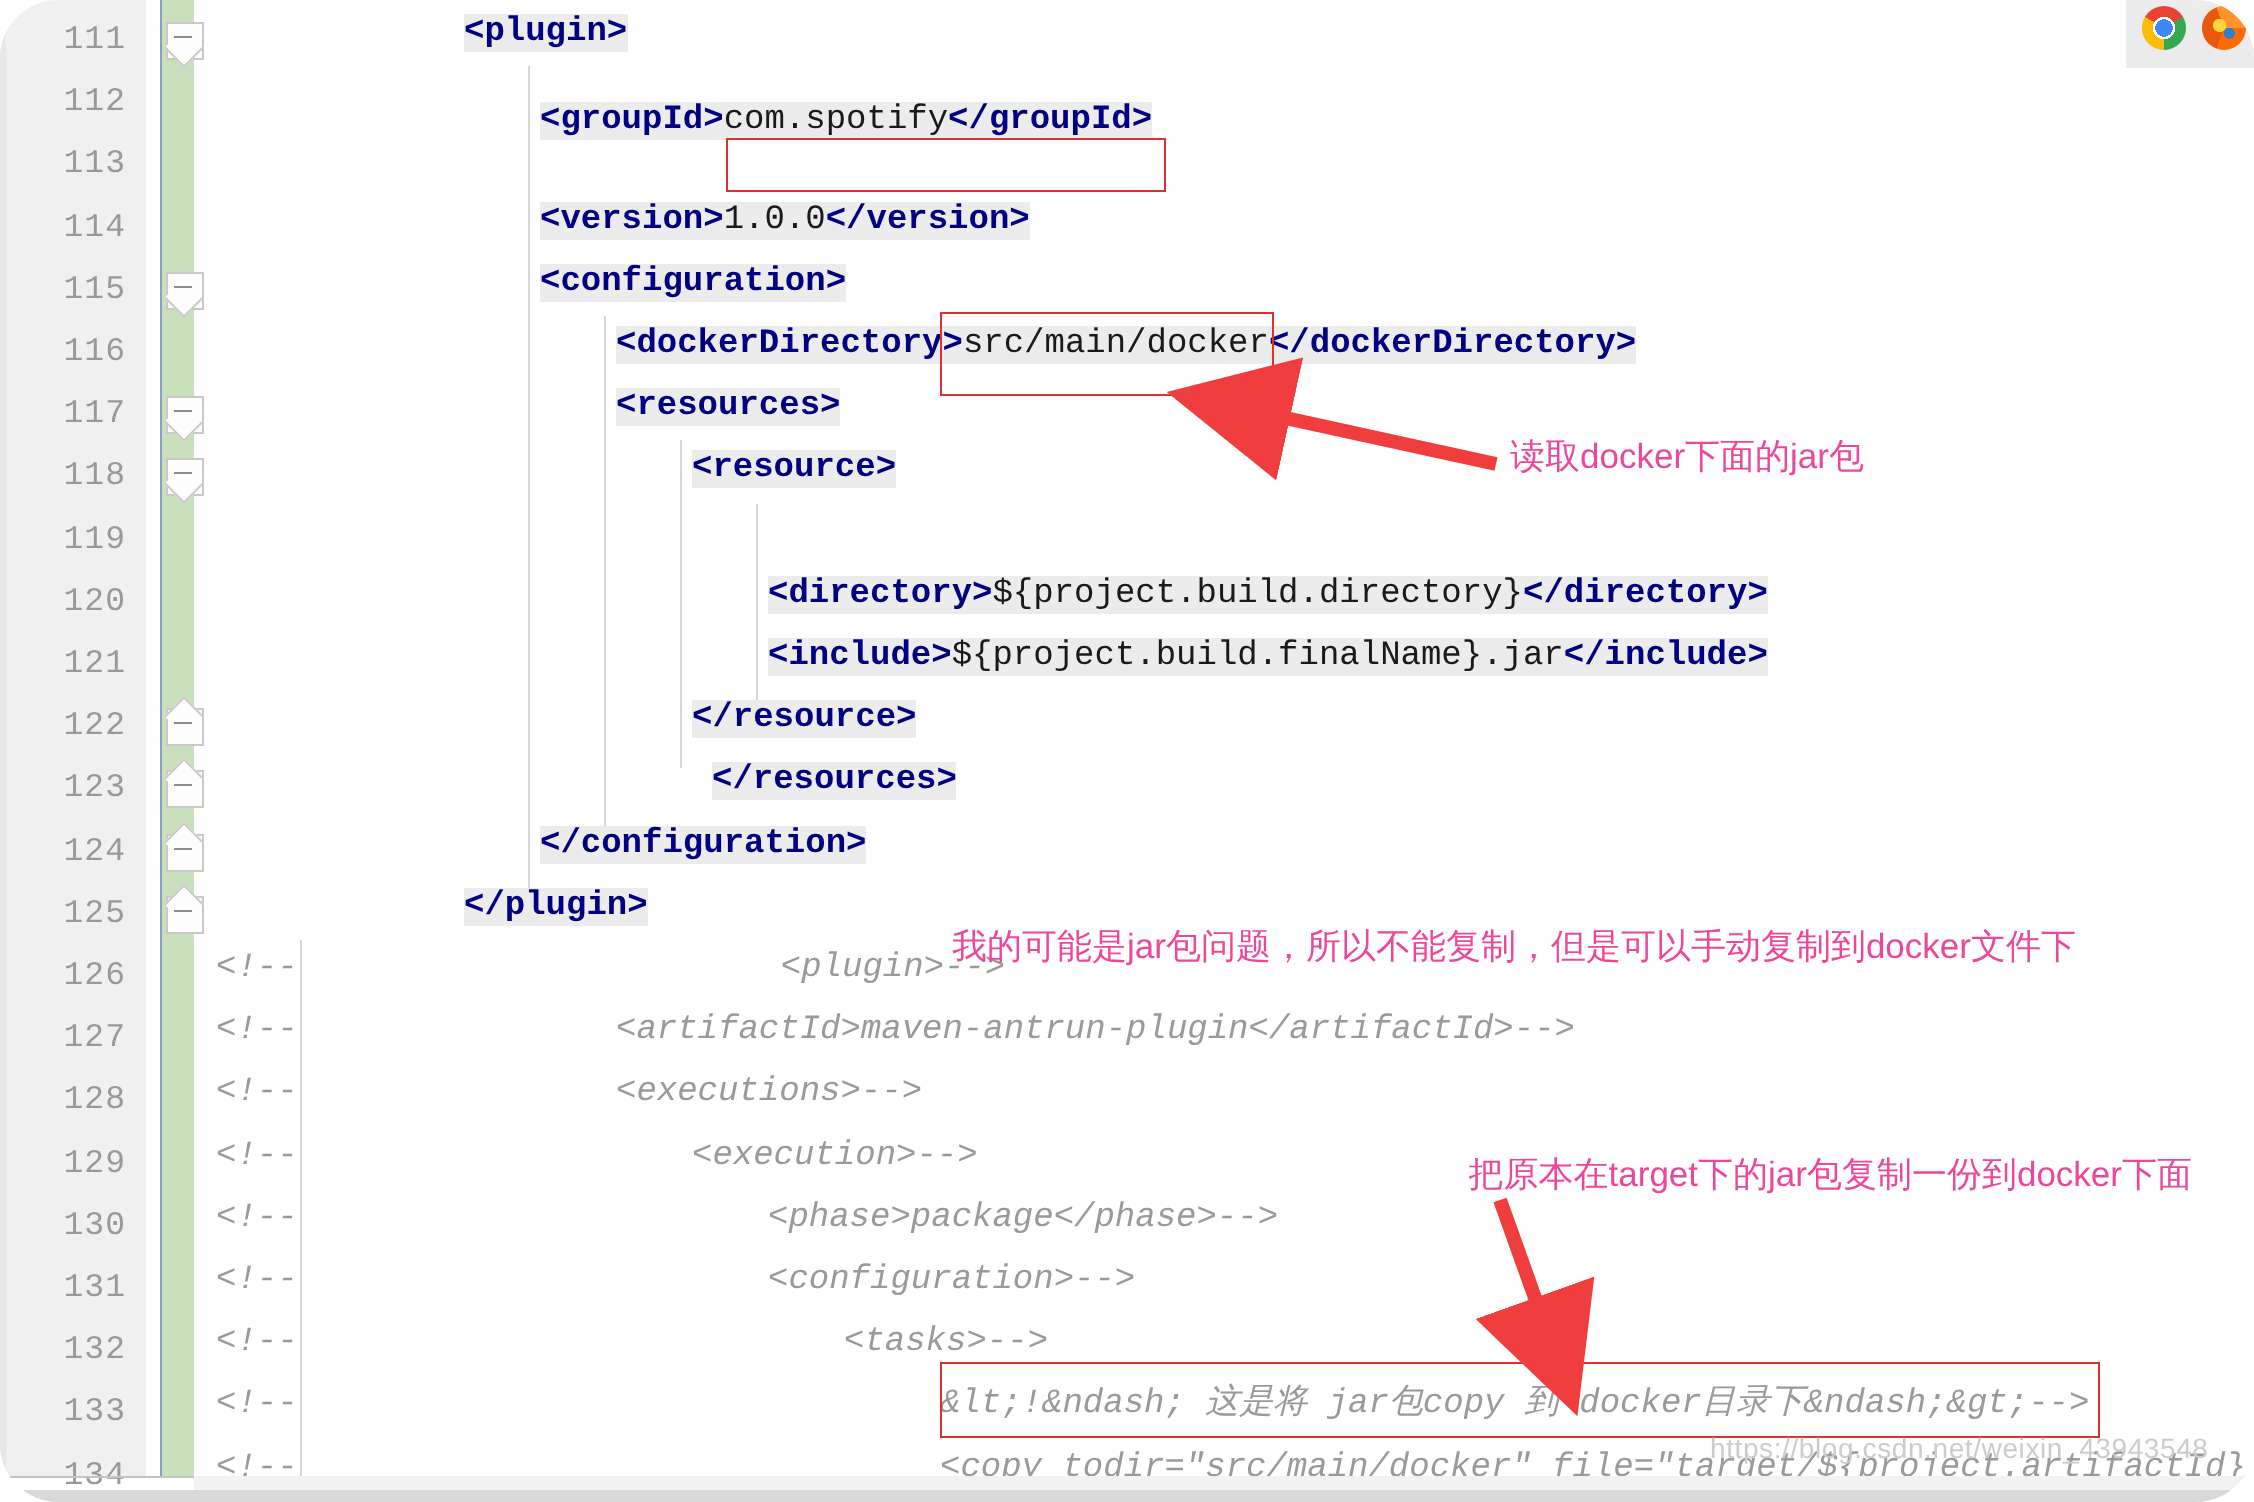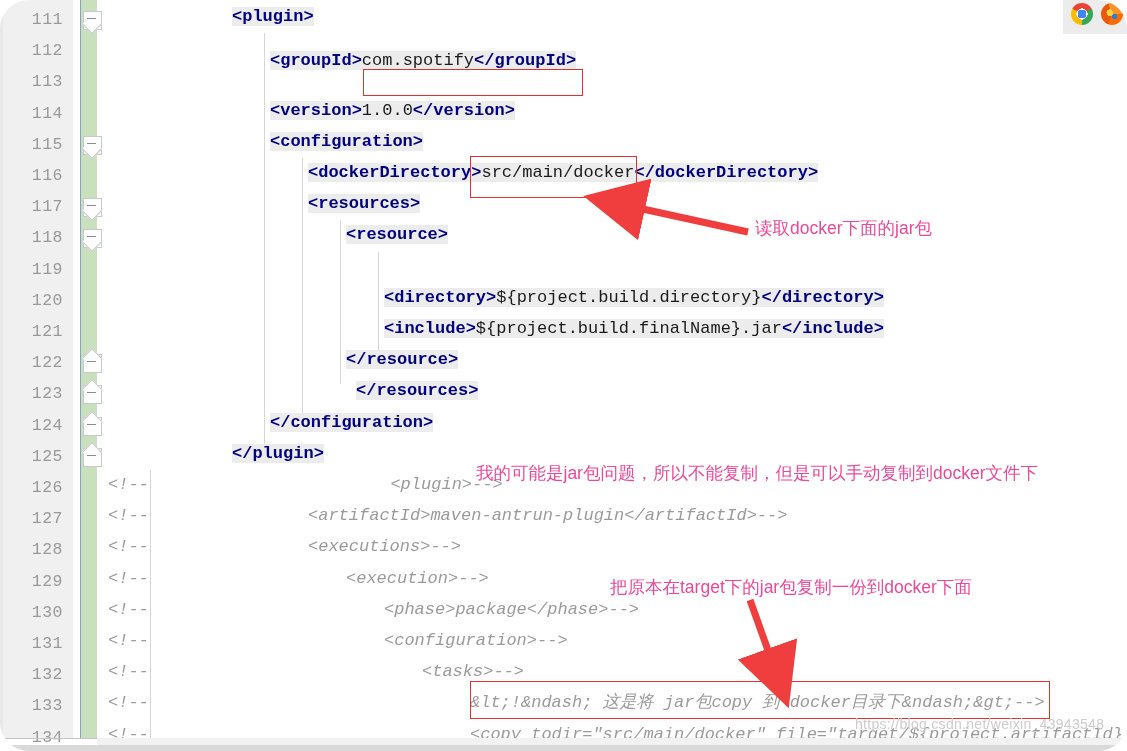--- a/index.html
+++ b/index.html
@@ -206,21 +206,21 @@
         <path d="M0,0 L9,4.5 L0,9 Z" fill="#f03e3e"></path>
       </marker>
     </defs>
   <line x1="748" y1="232" x2="597" y2="199" stroke="#f03e3e" stroke-width="7" marker-end="url(#ah)"></line>
       <line x1="750" y1="600" x2="784" y2="695" stroke="#f03e3e" stroke-width="7" marker-end="url(#ah)"></line>
     </svg>
 
   <div id="note-layer">
       <div class="anno wrapped" style="left: 755px; top: 216px; width: 320px;">读取docker下面的jar包</div>
       <div class="anno wrapped" style="left: 476px; top: 461px; width: 640px;">我的可能是jar包问题，所以不能复制，但是可以手动复制到docker文件下</div>
-      <div class="anno wrapped" style="left: 610px; top: 575px; width: 470px;">把原本在target下的jar包复制一份到docker下面</div>
+      <div class="anno wrapped" style="left: 626px; top: 575px; width: 470px; text-align: right;">把原本在target下的jar包复制一份到docker下面</div>
     </div>
 
   <div class="iconpanel">
     <div class="bicon" style="left:8px;
       background:
         radial-gradient(circle at 50% 50%, #4285f4 0 28%, #ffffff 28% 36%, transparent 36%),
         conic-gradient(from -60deg, #ea4335 0 120deg, #34a853 120deg 240deg, #fbbc05 240deg 360deg);">
     </div>
     <div class="bicon" style="left:38px;
       background:

